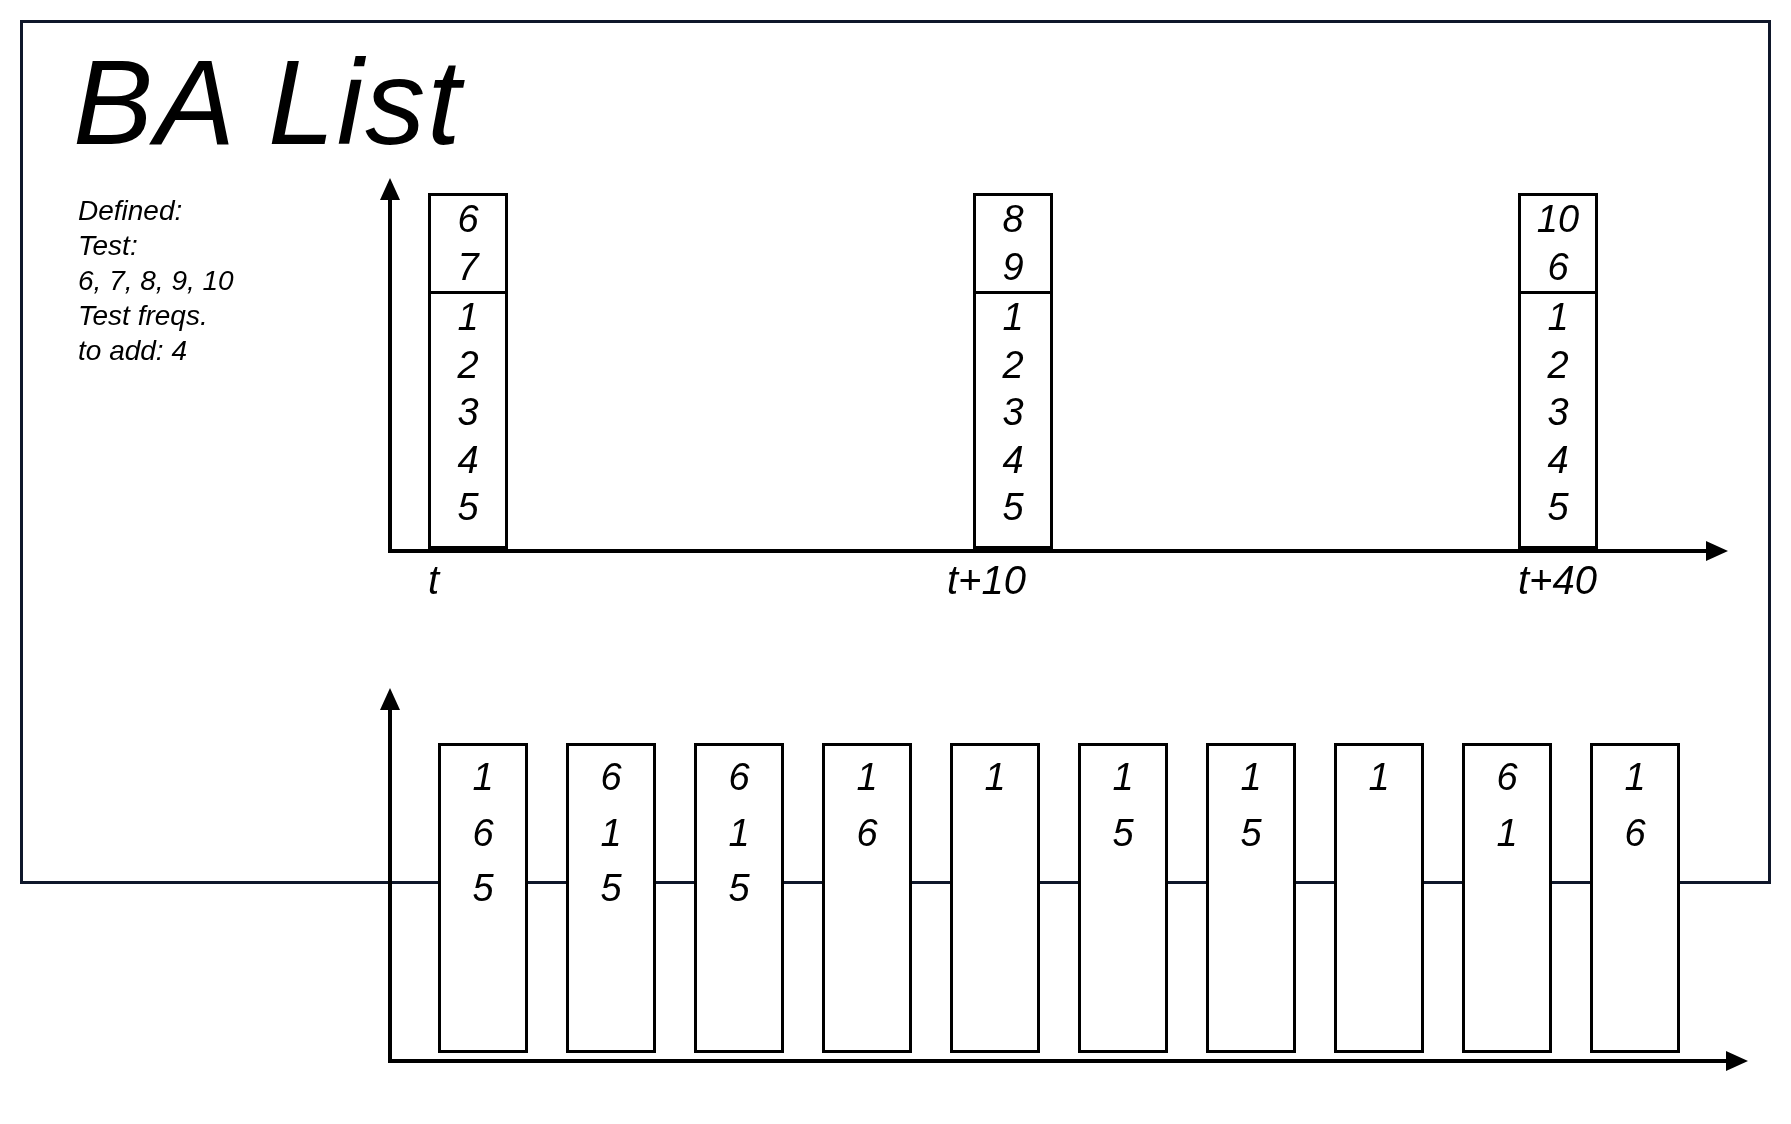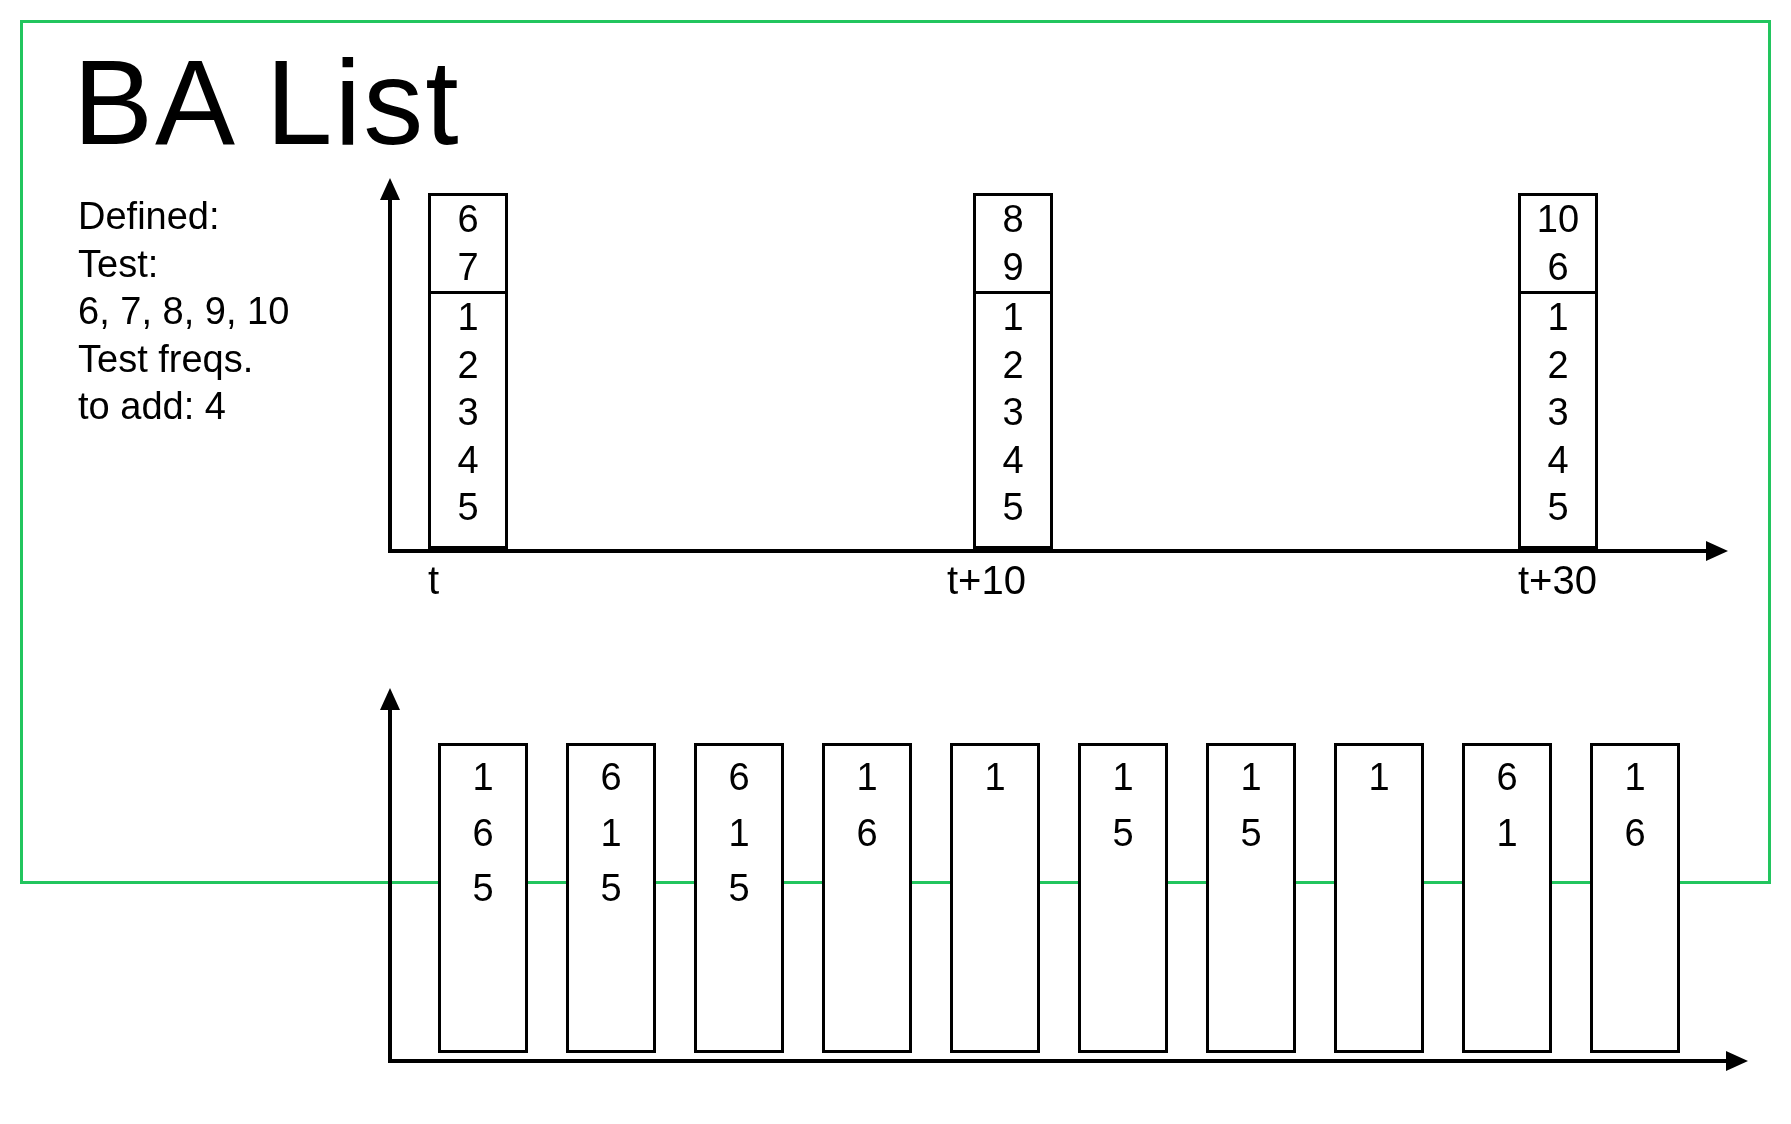--- a/index.html
+++ b/index.html
@@ -10,36 +10,37 @@
     font-family: Arial, Helvetica, sans-serif;
     background: #fff;
     color: #000;
   }
   .frame {
     position: absolute;
     left: 20px;
     top: 20px;
     width: 1751px;
     height: 864px;
-    border: 3px solid #22c55e;
+    border: 3px solid #0f172a;
     box-sizing: border-box;
+    font-style: italic;
   }
   .title {
     position: absolute;
     left: 50px;
     top: 10px;
     font-size: 120px;
     font-weight: 400;
     letter-spacing: 2px;
   }
   .sidebar {
     position: absolute;
     left: 55px;
     top: 170px;
-    font-size: 38px;
+    font-size: 28px;
     line-height: 1.25;
   }
   
   .topchart {
     position: absolute;
     left: 365px;
     top: 160px;
     width: 1350px;
     height: 410px;
   }
@@ -156,21 +157,21 @@
           <div class="cell">1</div>
           <div class="cell">2</div>
           <div class="cell">3</div>
           <div class="cell">4</div>
           <div class="cell">5</div>
         </div>
       </div>
 
     <div class="xlabel" style="left:40px; top:375px;">t</div>
     <div class="xlabel" style="left:559px; top:375px;">t+10</div>
-    <div class="xlabel" style="left:1130px; top:375px;">t+30</div>
+    <div class="xlabel" style="left:1130px; top:375px;">t+40</div>
   </div>
 
   <div class="botchart">
 
     <div class="axis-line" style="left:0; top:20px; width:4px; height:360px;"></div>
     <div class="arrow-up" style="left:-8px; top:5px;"></div>
 
     <div class="axis-line" style="left:0; top:376px; width:1340px; height:4px;"></div>
     <div class="arrow-right" style="left:1338px; top:368px;"></div>
 

